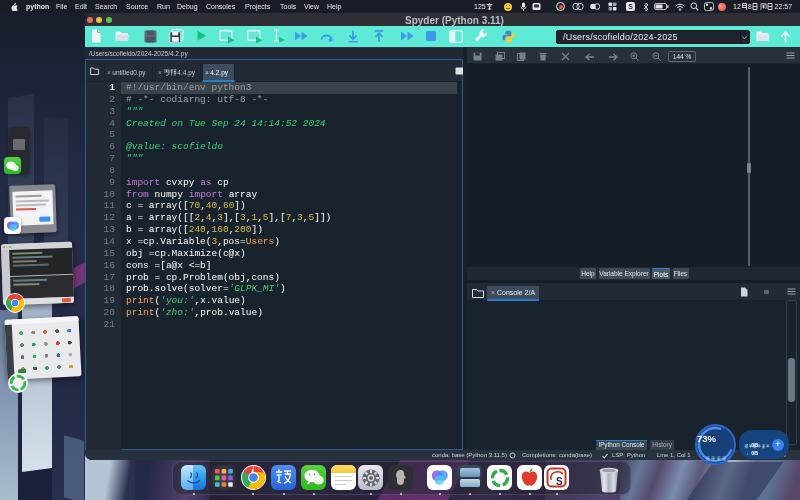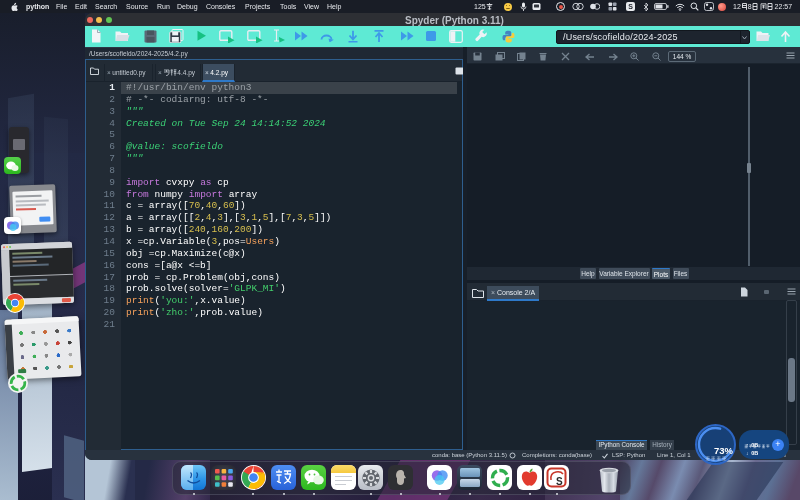--- a/index.html
+++ b/index.html
@@ -30,21 +30,21 @@
 .etab{position:absolute;top:4px;height:18px;font-size:6.5px;color:#c3cad2;line-height:18px;
   border-right:1px solid #1a232d;border-left:1px solid #1a232d;text-align:left;padding-left:2px;white-space:nowrap}
 .etab .x{color:#9aa6b2;margin-right:1.5px;font-size:6.5px}
 #gutter{position:absolute;left:0;top:22px;width:35px;height:368px;background:#222b35;
   font-family:"Liberation Mono",monospace;font-size:9.5px;color:#6f7e8d;text-align:right;
   padding-right:6px;line-height:11.85px}
 #code{position:absolute;left:35px;top:22px;right:0;bottom:0;
   font-family:"Liberation Mono",monospace;font-size:9.5px;line-height:11.85px;color:#fff;
   padding-left:5px;white-space:pre}
 #curline{position:absolute;left:35px;top:22px;width:336px;height:11.85px;background:#3a424a}
-.k{color:#c678dd}.b{color:#f5a15c}.n{color:#d7bf4e}.s{color:#43cf6c;}
+.k{color:#c678dd}.b{color:#f5a15c}.n{color:#d7bf4e}.s{color:#43cf6c;font-style:italic}
 .c{color:#9aa0a6}.d{color:#3bd176;font-style:italic}
 
 #vsplit{position:absolute;left:378px;top:34px;width:4px;height:403px;background:#171f29}
 #rtop{position:absolute;left:382px;top:34px;width:333px;height:236px;background:#151d27}
 #rtoolbar{position:absolute;left:0;top:0;width:100%;height:17px;background:#27313d;border-bottom:1px solid #1b242e}
 #rtabs{position:absolute;left:0;bottom:3px;width:100%;height:13px;background:#1f2833}
 .ptab{position:absolute;top:1px;height:11px;background:#3f4b59;color:#dde3e9;font-size:6.5px;
   line-height:11px;text-align:center;border-radius:1px}
 #rbot{position:absolute;left:382px;top:270px;width:333px;height:167px;background:#19232d}
 #ctabbar{position:absolute;left:0;top:0;width:100%;height:18px;background:#222b35;border-bottom:1px solid #19222c}
@@ -596,21 +596,21 @@
     <div class="ddot" style="left:400px"></div>
   <div class="ddot" style="left:439px"></div>
     <div class="ddot" style="left:469px"></div>
   <div class="ddot" style="left:499px"></div>
     <div class="ddot" style="left:529px"></div>
   <div class="ddot" style="left:556px"></div>
   <div id="wcirc">
     <svg class="abs" style="left:-1.5px;top:-1.5px" width="39" height="39">
         <circle cx="19.5" cy="19.5" r="16.5" fill="none" stroke="#4b8ef0" stroke-width="2.4" stroke-dasharray="76 28" stroke-dashoffset="-6" stroke-linecap="round"></circle>
       </svg>
-    <div class="abs" style="left:0;top:19px;width:36px;height:12px;color:#fff;font-weight:bold;font-size:9.5px;text-align:right">73%</div>
+    <div class="abs" style="left:0;top:7px;width:36px;height:12px;color:#fff;font-weight:bold;font-size:9.5px;text-align:left">73%</div>
     <div class="abs" style="left:8px;top:21px;width:22px;height:5px;opacity:.8">
       <svg width="22" height="5" viewBox="0 0 28 6">
           <g stroke="#cfe2f6" stroke-width="0.7" fill="none">
             <path d="M1 1 H6 M1 3 H6 M1 5 H6 M3.5 0.5 V5.5"></path>
             <path d="M8 1 H13 M8 3 H13 M8 5 H13 M10.5 0.5 V5.5"></path>
             <path d="M15 1 H20 M15 3 H20 M17.5 0.5 V5.5 M15 5 H20"></path>
             <path d="M22 1 H27 M22 3 H27 M24.5 0.5 V5.5 M22 5 H27"></path>
           </g>
         </svg>
     </div>

